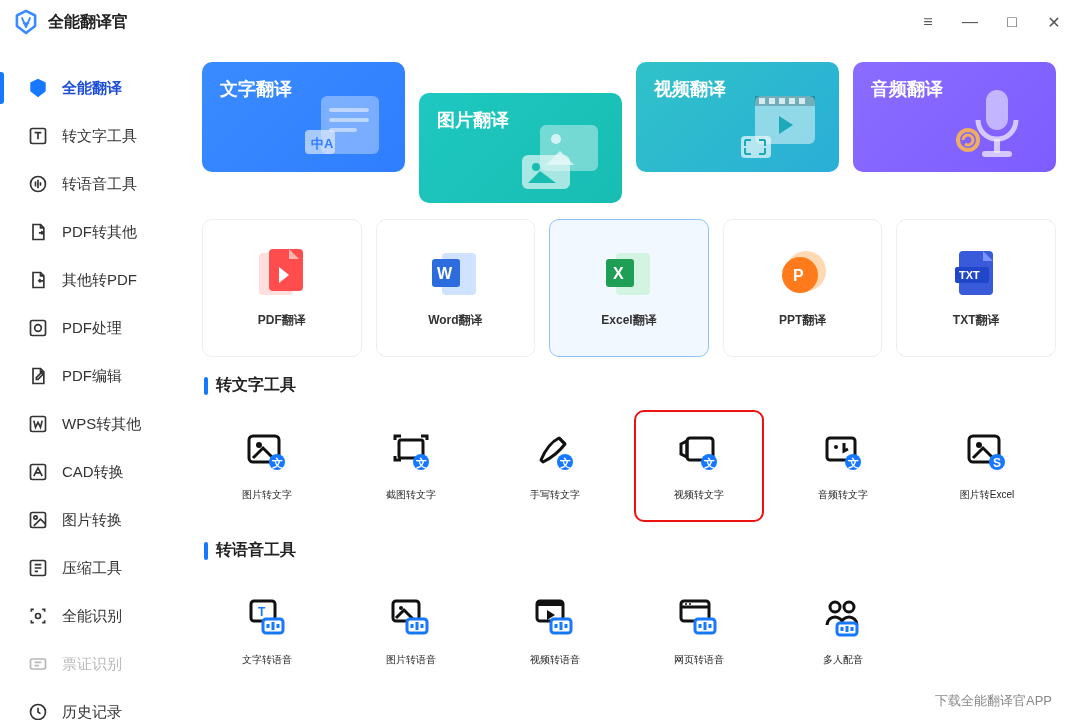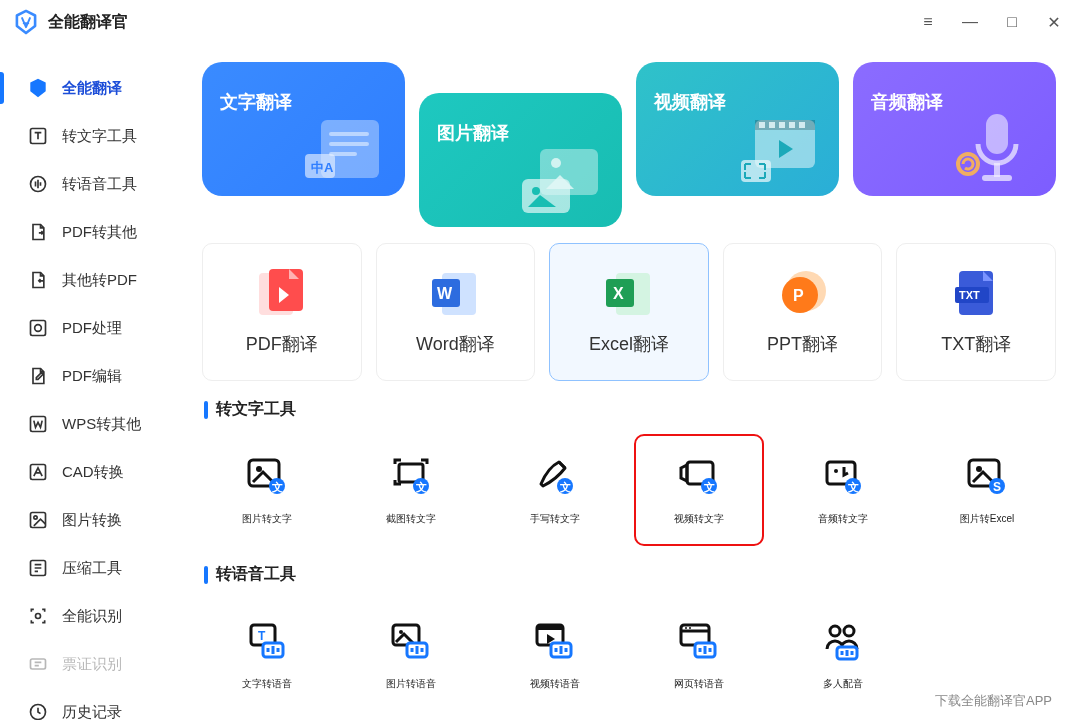--- a/index.html
+++ b/index.html
@@ -25,33 +25,33 @@
 .side-item.active::before { content: ""; position: absolute; left: 0; top: 8px; bottom: 8px; width: 4px; background: #1677ff; border-radius: 0 3px 3px 0; }
 .side-item.active .sicon { color: #1677ff; }
 
 
 .main { flex: 1; padding: 18px 24px 0 18px; overflow-y: auto; }
 .main::-webkit-scrollbar { width: 8px; }
 .main::-webkit-scrollbar-thumb { background: #e0e0e0; border-radius: 4px; }
 
 
 .hero { display: flex; gap: 14px; margin-bottom: 16px; }
-.hero-card { flex: 1; height: 134px; border-radius: 20px; padding: 28px 0 0 18px; color: #fff; font-size: 18px; font-weight: 700; position: relative; overflow: hidden; cursor:pointer; }
+.hero-card { flex: 1; height: 110px; border-radius: 10px; padding: 15px 0 0 18px; color: #fff; font-size: 18px; font-weight: 700; position: relative; overflow: hidden; cursor:pointer; }
 .hc1 { background: linear-gradient(135deg, #3a8bff, #2f7eff); }
 .hc2 { background: linear-gradient(135deg, #1ec8c0, #18bdb2); margin-top: 31px; }
 .hc3 { background: linear-gradient(135deg, #2fc2c9, #2aaed7); }
 .hc4 { background: linear-gradient(135deg, #8b6cff, #7d5dff); }
 .hero-illus { position: absolute; right: 16px; bottom: 8px; opacity: .88; }
 
 
 .docrow { display: flex; gap: 14px; margin-bottom: 10px; }
 .doc-card { flex: 1; height: 138px; border: 1px solid #eee; border-radius: 10px; display: flex; flex-direction: column; align-items: center; justify-content: center; gap: 12px; cursor: pointer; }
 .doc-card.selected { border: 1px solid #8fc2ff; background: #f2f8ff; }
 .doc-card .dicon { width: 56px; height: 52px; display:flex; align-items:center; justify-content:center; }
-.doc-card .dlabel { font-size: 18px; color: #333; }
+.doc-card .dlabel { font-size: 12px; color: #333; font-weight: bold; }
 
 
 .sec { display: flex; align-items: center; margin: 18px 0 14px 2px; }
 .sec .bar { width: 4px; height: 18px; background: #1677ff; border-radius: 2px; margin-right: 8px; }
 .sec .stitle { font-size: 16px; font-weight: 700; color: #222; }
 
 
 .grid { display: flex; gap: 14px; margin-bottom: 6px; flex-wrap: wrap; }
 .tool { width: 130px; height: 112px; display: flex; flex-direction: column; align-items: center; justify-content: center; gap: 14px; border-radius: 10px; cursor: pointer; }
 .tool.highlight { border: 2px solid #e11; width: 130px; }

